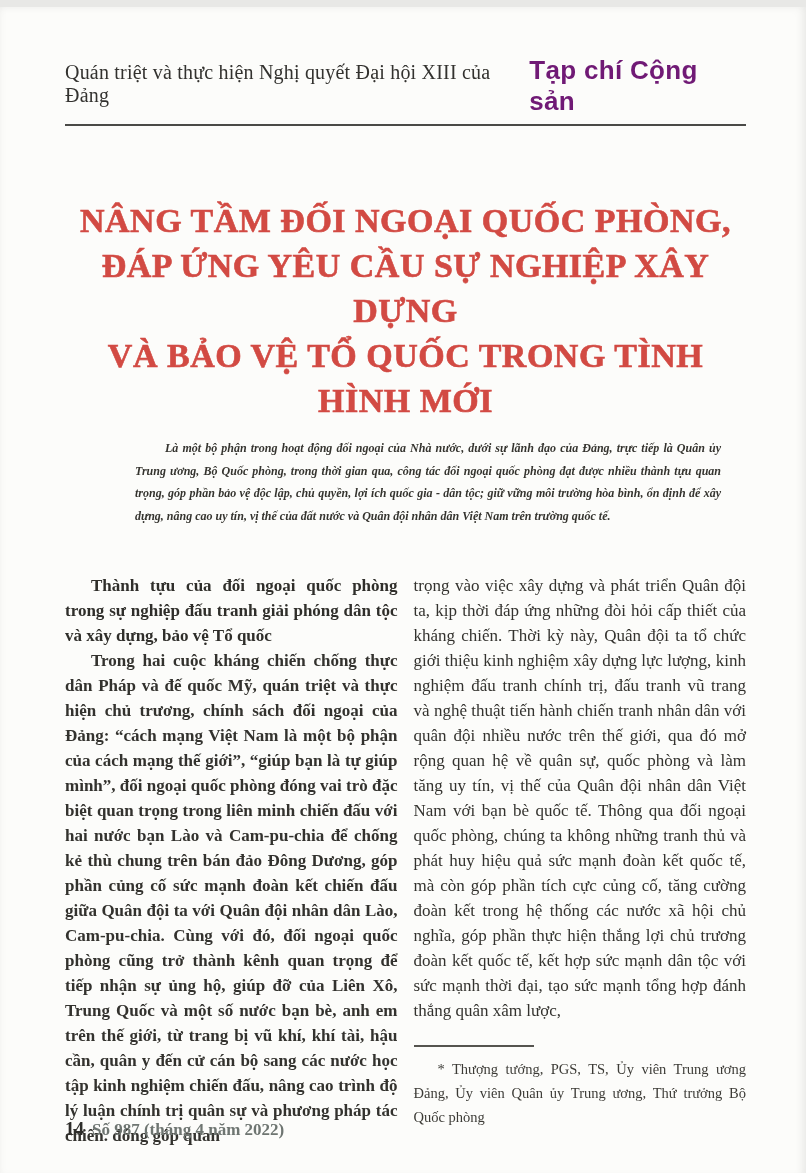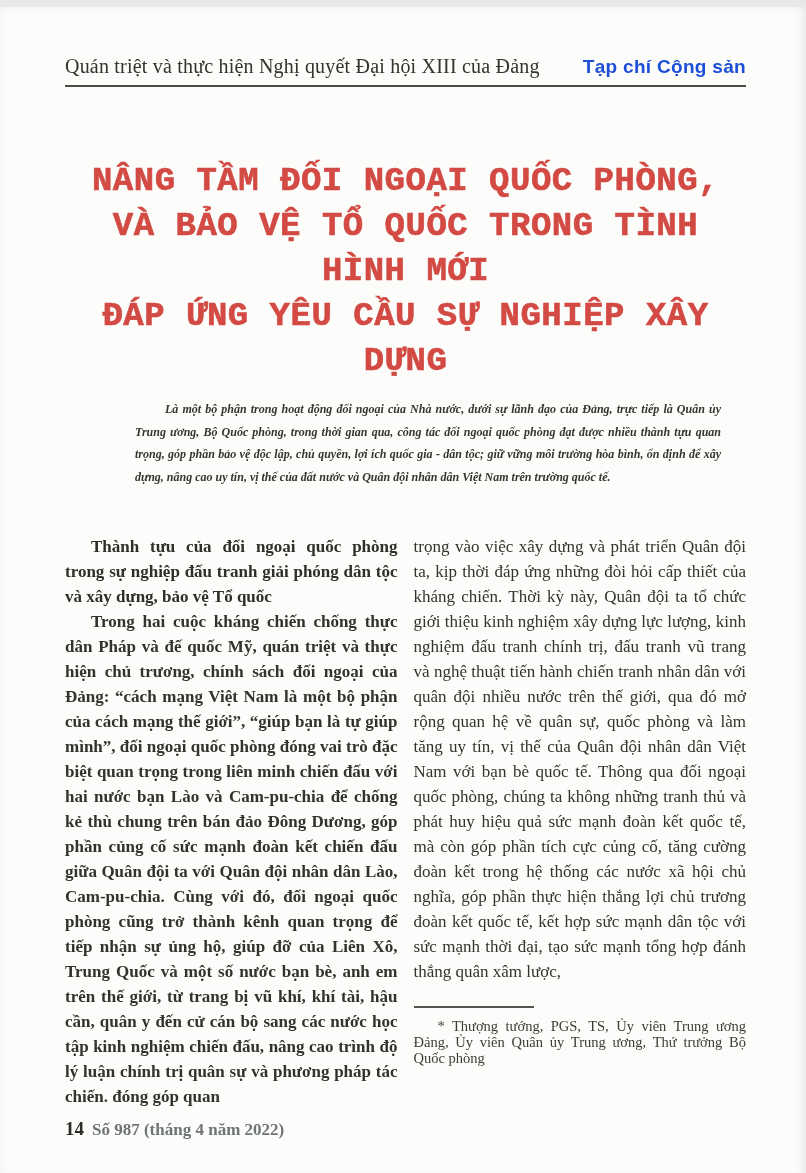--- a/index.html
+++ b/index.html
@@ -29,35 +29,35 @@
     padding-top: 48px;
   }
   .header-left {
     font-size: 20px;
     color: #33322f;
     letter-spacing: 0.2px;
   }
   .header-brand {
     font-family: "Liberation Sans", sans-serif;
     font-weight: bold;
-    font-size: 19px;
-    color: #1d4ed8;
+    font-size: 26px;
+    color: #701a75;
     letter-spacing: 0.3px;
   }
   .header-rule {
     margin-top: 7px;
     height: 2px;
     background: #4a4a47;
     border: none;
   }
   
   .article-title {
     margin-top: 72px;
     text-align: center;
-    font-family: Liberation Mono, monospace;
+    font-family: Liberation Serif, serif;
     font-weight: bold;
     font-size: 34px;
     line-height: 45px;
     color: #d24a43;
     letter-spacing: 0.5px;
     -webkit-text-stroke: 0.6px #d24a43;
   }
   
   .author-line {
     margin-top: 22px;
@@ -102,21 +102,21 @@
   
   .footnote-rule {
     width: 120px;
     height: 1.5px;
     background: #55544f;
     border: none;
     margin: 22px 0 10px 0;
   }
   .footnote {
     font-size: 14.5px;
-    line-height: 16px;
+    line-height: 24px;
     text-align: justify;
     color: #3c3b36;
   }
   .footnote .fn-indent { display: inline-block; width: 24px; }
   
   .footer-row {
     position: absolute;
     left: 65px;
     bottom: 40px;
     display: flex;
@@ -142,22 +142,22 @@
   <div class="content">
 
     <div class="header-row">
       <span class="header-left">Quán triệt và thực hiện Nghị quyết Đại hội XIII của Đảng</span>
       <span class="header-brand">Tạp chí Cộng sản</span>
     </div>
     <hr class="header-rule">
 
     <div class="article-title">
       <div>NÂNG TẦM ĐỐI NGOẠI QUỐC PHÒNG,</div>
+      <div>ĐÁP ỨNG YÊU CẦU SỰ NGHIỆP XÂY DỰNG</div>
       <div>VÀ BẢO VỆ TỔ QUỐC TRONG TÌNH HÌNH MỚI</div>
-      <div>ĐÁP ỨNG YÊU CẦU SỰ NGHIỆP XÂY DỰNG</div>
     </div>
 
 
     <p class="abstract">Là một bộ phận trong hoạt động đối ngoại của Nhà nước, dưới sự lãnh đạo của Đảng, trực tiếp là Quân ủy Trung ương, Bộ Quốc phòng, trong thời gian qua, công tác đối ngoại quốc phòng đạt được nhiều thành tựu quan trọng, góp phần bảo vệ độc lập, chủ quyền, lợi ích quốc gia - dân tộc; giữ vững môi trường hòa bình, ổn định để xây dựng, nâng cao uy tín, vị thế của đất nước và Quân đội nhân dân Việt Nam trên trường quốc tế.</p>
 
     <div class="columns">
       <div class="col">
         <p class="col-heading">Thành tựu của đối ngoại quốc phòng trong sự nghiệp đấu tranh giải phóng dân tộc và xây dựng, bảo vệ Tổ quốc</p>
         <p class="body-par">Trong hai cuộc kháng chiến chống thực dân Pháp và đế quốc Mỹ, quán triệt và thực hiện chủ trương, chính sách đối ngoại của Đảng: “cách mạng Việt Nam là một bộ phận của cách mạng thế giới”, “giúp bạn là tự giúp mình”, đối ngoại quốc phòng đóng vai trò đặc biệt quan trọng trong liên minh chiến đấu với hai nước bạn Lào và Cam-pu-chia để chống kẻ thù chung trên bán đảo Đông Dương, góp phần củng cố sức mạnh đoàn kết chiến đấu giữa Quân đội ta với Quân đội nhân dân Lào, Cam-pu-chia. Cùng với đó, đối ngoại quốc phòng cũng trở thành kênh quan trọng để tiếp nhận sự ủng hộ, giúp đỡ của Liên Xô, Trung Quốc và một số nước bạn bè, anh em trên thế giới, từ trang bị vũ khí, khí tài, hậu cần, quân y đến cử cán bộ sang các nước học tập kinh nghiệm chiến đấu, nâng cao trình độ lý luận chính trị quân sự và phương pháp tác chiến. đóng góp quan</p>
       </div>

